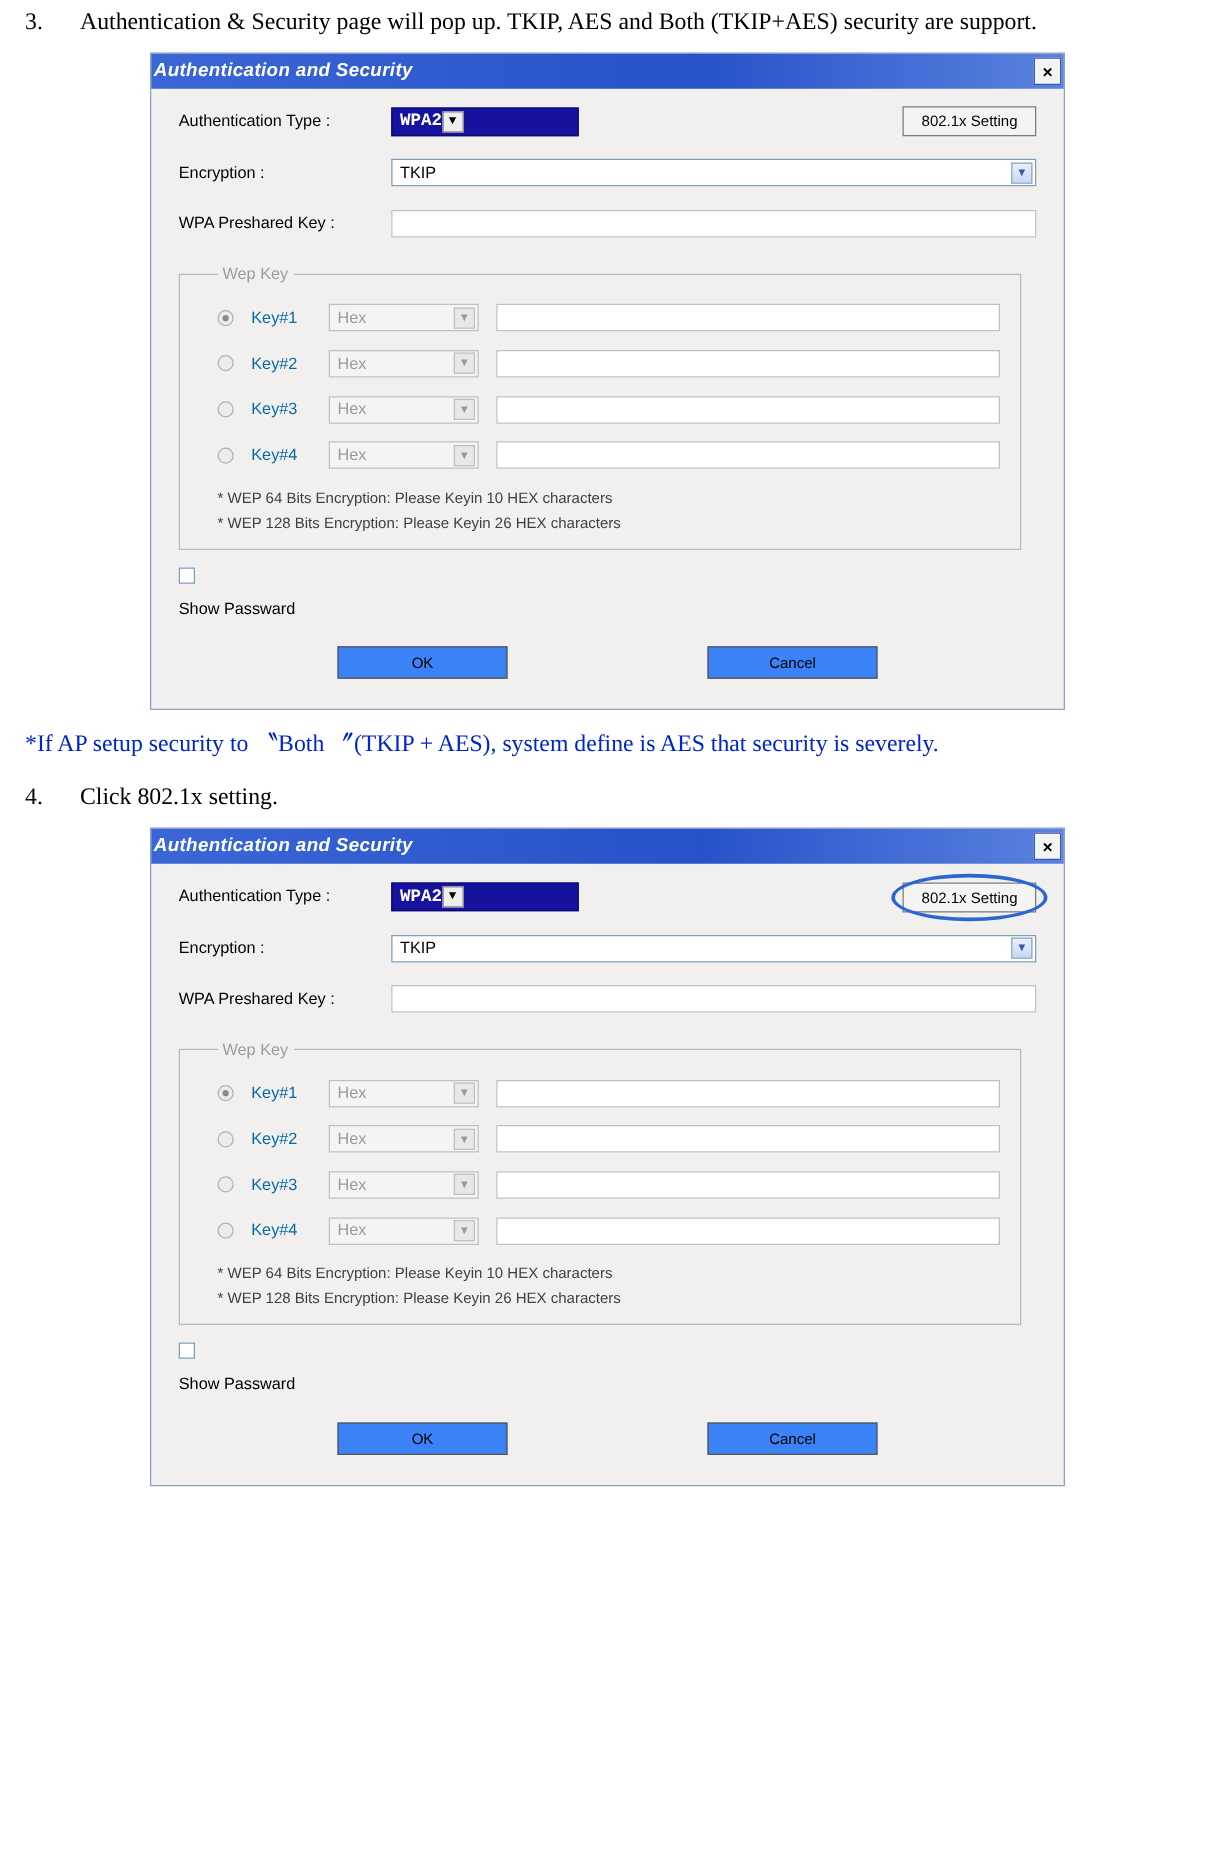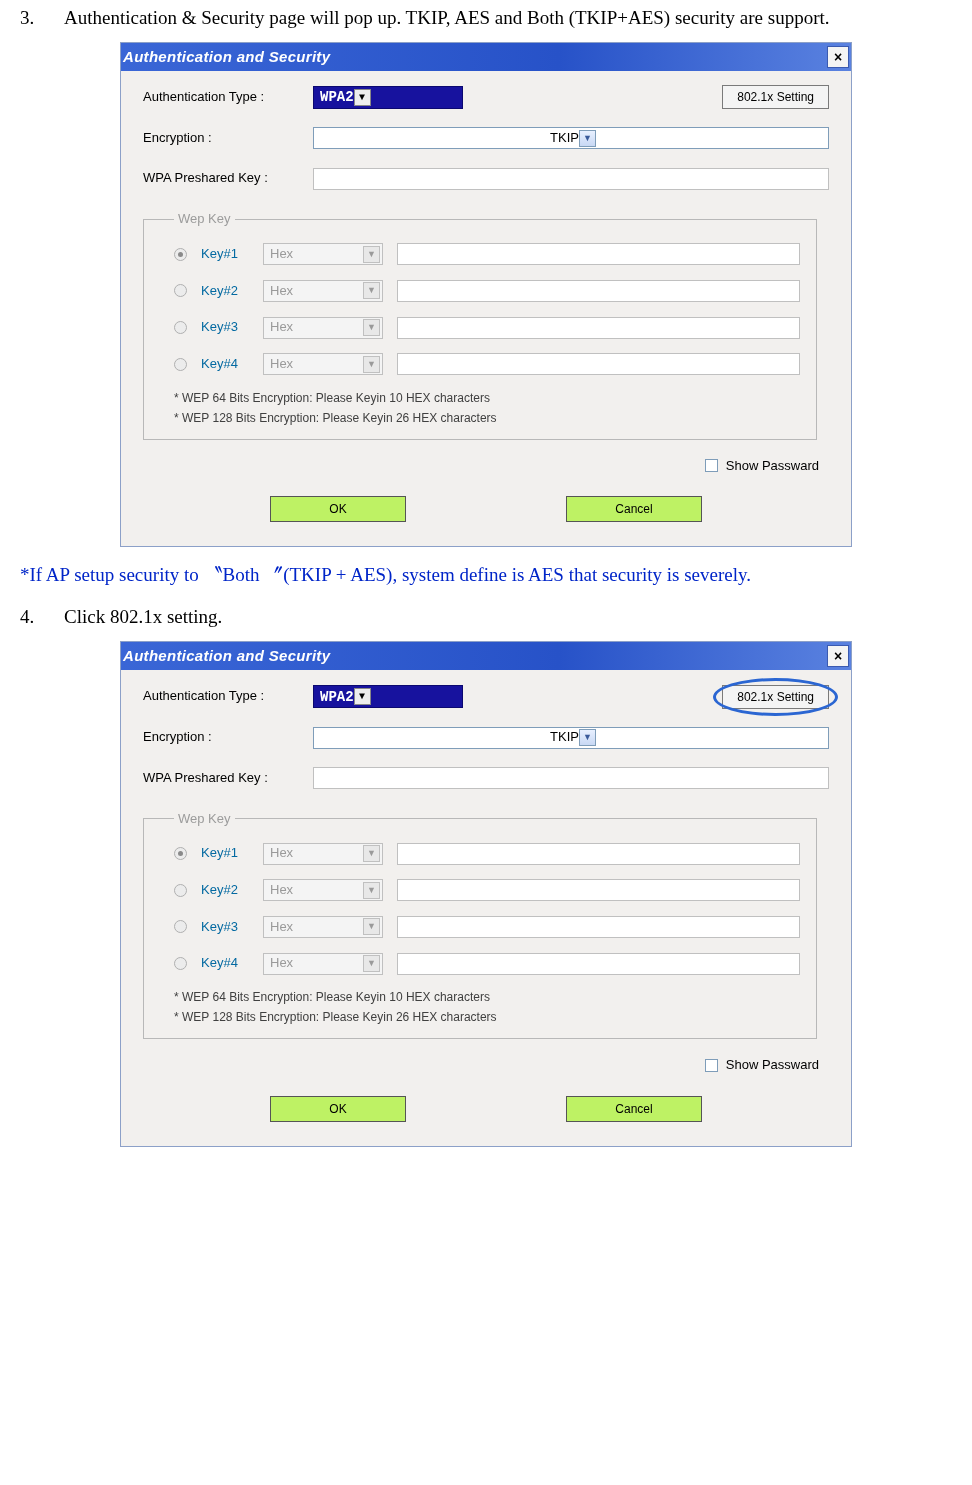--- a/index.html
+++ b/index.html
@@ -115,21 +115,21 @@
     left: -10px; top: -8px; right: -10px; bottom: -8px;
     border: 3px solid #2b66d2;
     border-radius: 50%;
     pointer-events: none;
   }
   .enc-select {
     flex: 1;
     height: 22px;
     background: #fff;
     border: 1px solid #7f9db9;
-    display: flex; align-items: center; justify-content: center;
+    display: flex; align-items: center; justify-content: space-between;
     padding: 0 2px 0 6px;
     font-size: 13px;
   }
   .dd-arrow {
     width: 17px; height: 17px;
     background: linear-gradient(#e8f0ff, #c8d8f4);
     border: 1px solid #7f9db9;
     display: flex; align-items: center; justify-content: center;
     font-size: 9px;
     color: #3a5a9a;
@@ -193,38 +193,38 @@
   }
   .wep-hint {
     color: #404040;
     font-size: 12px;
     margin-top: 2px;
     line-height: 1.5;
   }
   .showpw-row {
     display: flex;
     justify-content: flex-end;
-    align-items: center;
     gap: 8px;
     margin: 6px 10px 18px 0;
     font-size: 13px;
+    flex-direction: column;
   }
   .chk {
     width: 13px; height: 13px;
     border: 1px solid #7f9db9;
     background: #fff;
   }
   .btn-row {
     display: flex;
     justify-content: center;
     gap: 160px;
   }
   .btn {
     width: 136px; height: 26px;
-    background: #bef264;
+    background: #3b82f6;
     border: 1px solid #555;
     font-family: Tahoma, Arial, sans-serif;
     font-size: 12px;
     cursor: pointer;
   }
   .footer {
     text-align: center;
     margin-top: 40px;
     font-family: "Times New Roman", Times, serif;
     font-size: 17px;

